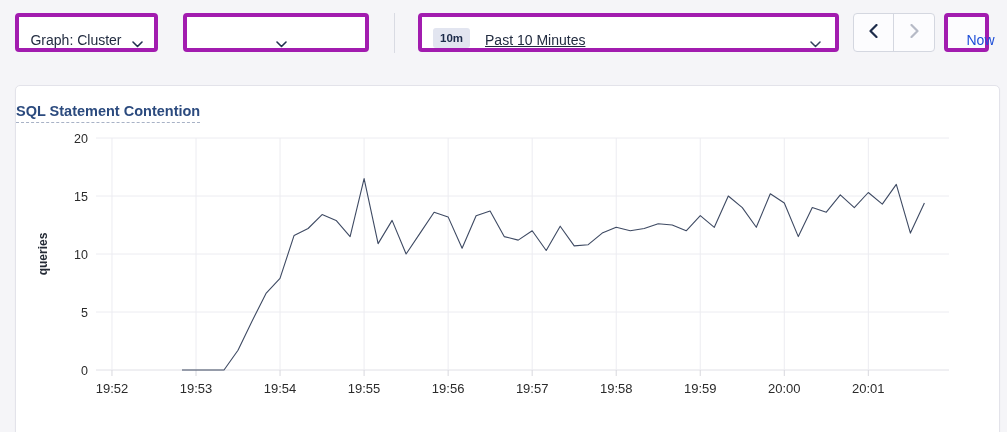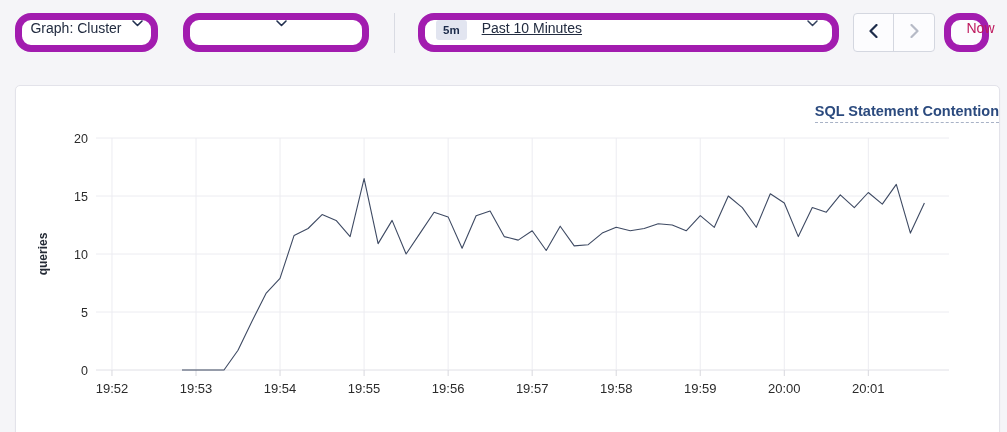--- a/index.html
+++ b/index.html
@@ -12,24 +12,24 @@
   
   .toolbar {
     display: flex;
     align-items: stretch;
     padding: 13px 0 0 15px;
     height: 52px;
   }
   .tb-btn {
     height: 39px;
     background: #ffffff;
-    border: 7px solid #a21caf;
-    border-radius: 16px;
+    border: 4px solid #a21caf;
+    border-radius: 4px;
     display: flex;
-    align-items: flex-start;
+    align-items: flex-end;
     color: #222c40;
     font-size: 14px;
     cursor: pointer;
   }
   .dropdown-btn { padding: 0 14px; justify-content: center; }
   .dropdown-btn .lbl { white-space: nowrap; }
   .chev { display: inline-flex; align-items: center; margin-left: 10px; color: #223050; }
   .graph-dd { width: 143px; }
   .dash-dd { width: 186px; margin-left: 25px; }
   .vsep {
@@ -59,37 +59,37 @@
   }
   .pager-btn {
     width: 40px; display: flex; align-items: center; justify-content: center;
     cursor: pointer; background: transparent; border: none;
   }
   .pager-btn.prev { border-right: 1px solid #d4d7e0; color: #1c2b4a; }
   .pager-btn.next { color: #b6bac6; cursor: default; }
   .now-btn {
     margin-left: 9px; width: 45px;
     justify-content: center;
-    color: #be185d; background: #fcfcfe;
+    color: #1d4ed8; background: #fcfcfe;
     cursor: default;
     padding-left: 28px;
   }
   
   .panel {
     position: absolute;
     left: 15px; top: 85px;
     width: 985px; height: 385px;
     background: #ffffff;
     border: 1px solid #e3e3ea;
     border-radius: 5px;
     box-shadow: 0 1px 2px rgba(40,40,60,0.04);
   }
   .panel-title-row {
     padding-top: 16px;
-    text-align: right;
+    text-align: left;
     height: 39px;
   }
   .panel-title {
     display: inline-block;
     color: #2b4a7e;
     font-size: 14.5px;
     font-weight: bold;
     border-bottom: 1px dashed #a8b2c6;
     padding-bottom: 3px;
     cursor: pointer;
@@ -114,21 +114,21 @@
     <span class="chev">
       <svg width="11" height="7" viewBox="0 0 11 7">
           <polyline points="1,1 5.5,5.5 10,1" fill="none" stroke="currentColor" stroke-width="1.6" stroke-linecap="round" stroke-linejoin="round"></polyline>
         </svg>
     </span>
   </div>
 
   <div class="vsep"></div>
 
   <div class="tb-btn time-dd">
-    <span class="time-badge">5m</span>
+    <span class="time-badge">10m</span>
     <span class="time-lbl">Past 10 Minutes</span>
     <span class="chev">
       <svg width="11" height="7" viewBox="0 0 11 7">
           <polyline points="1,1 5.5,5.5 10,1" fill="none" stroke="currentColor" stroke-width="1.5" stroke-linecap="round" stroke-linejoin="round"></polyline>
         </svg>
     </span>
   </div>
 
   <div class="pager">
     <button class="pager-btn prev">

